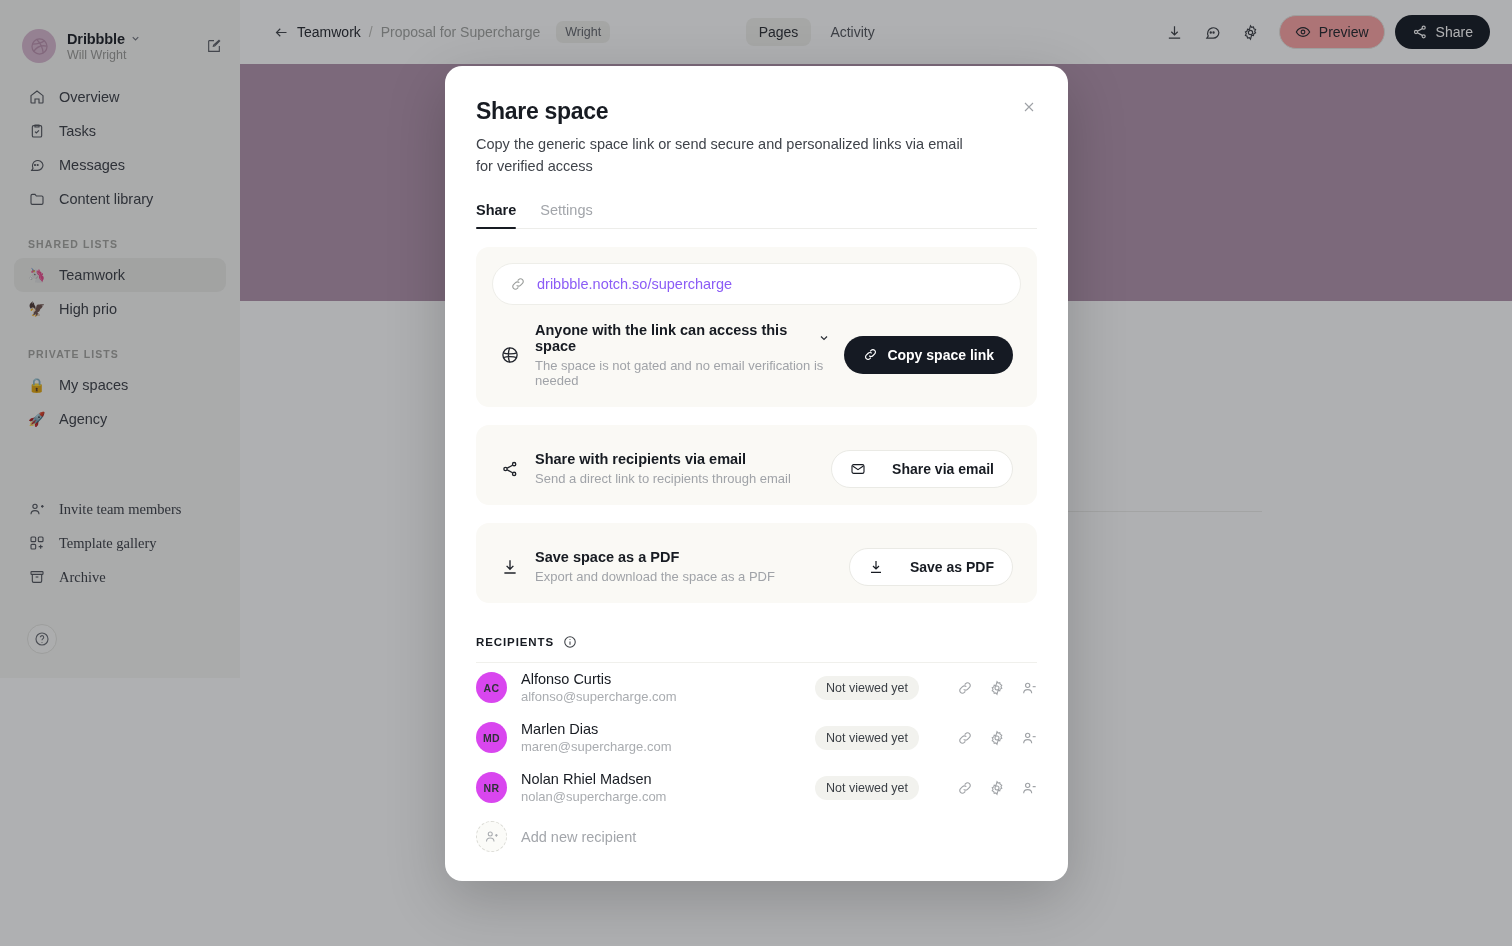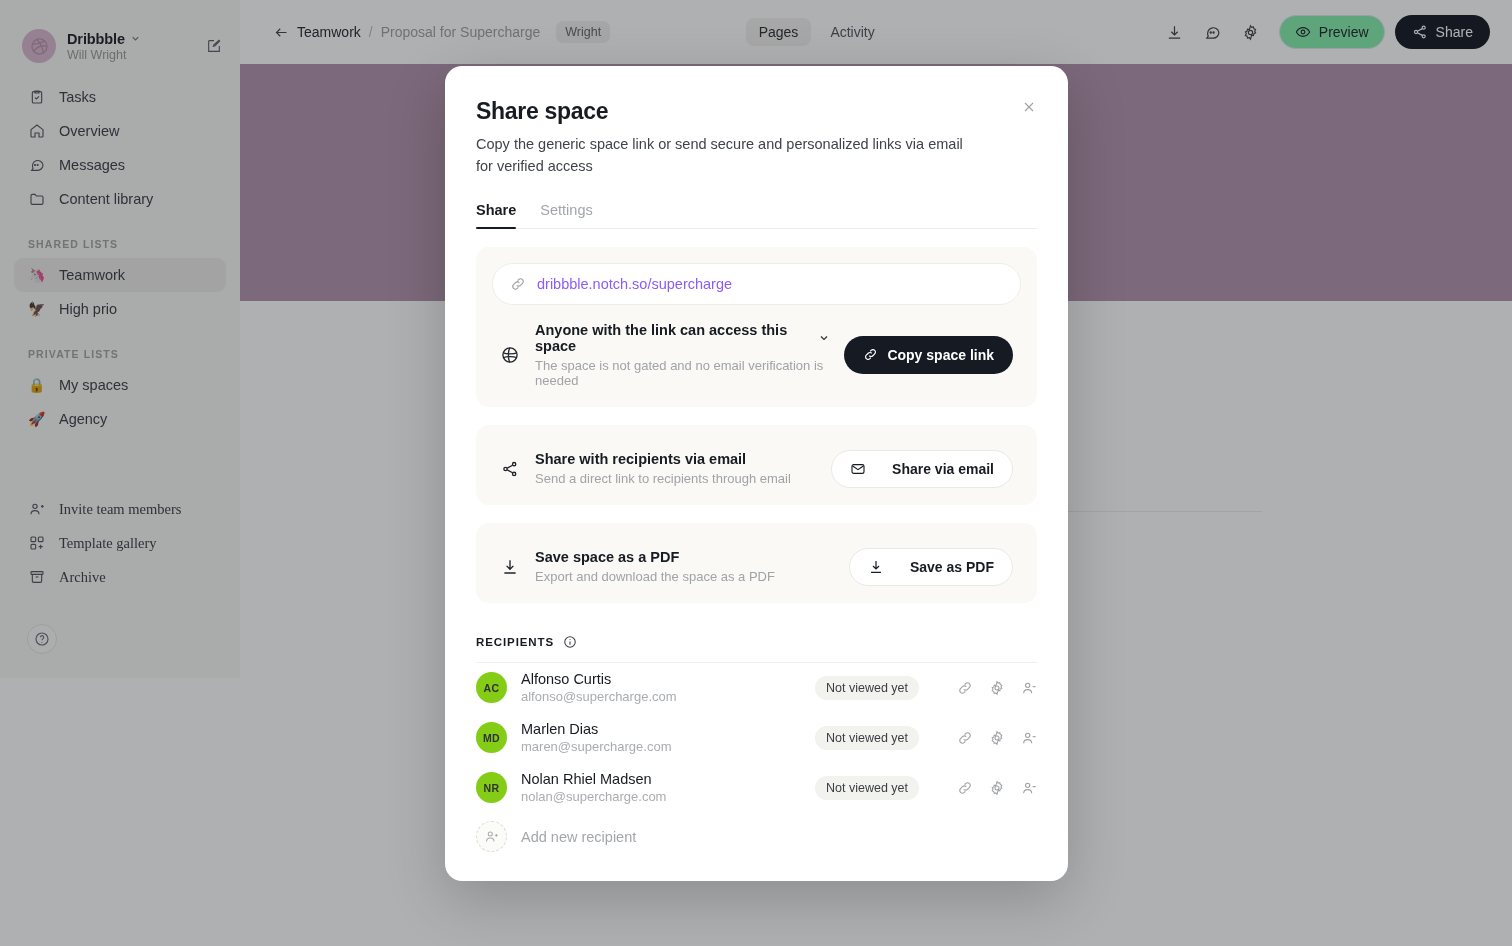--- a/index.html
+++ b/index.html
@@ -84,21 +84,21 @@
     font-size: 12.5px; padding: 4px 9px; border-radius: 7px; margin-left: 8px;
   }
   .center-tabs { margin: 0 auto; display: flex; align-items: center; gap: 6px; }
   .center-tab { font-size: 14px; color: #54575d; padding: 6px 13px; border-radius: 8px; }
   .center-tab.active { background: #f1f1ed; color: #2c2f35; }
   .top-right { display: flex; align-items: center; gap: 6px; margin-left: auto; }
   .icon-btn { width: 32px; height: 32px; display: flex; align-items: center; justify-content: center; color: #3d4046; border-radius: 8px; }
   .btn-preview {
     display: flex; align-items: flex-end; gap: 8px;
     border: 1px solid #e6e6e1; border-radius: 20px;
-    padding: 8px 15px; font-size: 14px; color: #24272d; background: #86efac;
+    padding: 8px 15px; font-size: 14px; color: #24272d; background: #fca5a5;
     margin-left: 6px;
   }
   .btn-share {
     display: flex; align-items: center; gap: 8px;
     background: #151a23; color: #fff; border-radius: 20px;
     padding: 9px 17px; font-size: 14px; font-weight: 500;
     margin-left: 4px;
   }
   .hero { height: 237px; background: #b294ac; }
   .canvas { flex: 1; background: #ffffff; position: relative; }
@@ -177,21 +177,21 @@
   }
   .recip-label { font-size: 11.5px; font-weight: 700; letter-spacing: 0.9px; color: #171b22; }
   .recip-info { color: #3b3f45; display: flex; }
 
   .recip {
     display: flex; align-items: center; gap: 14px;
     height: 50px;
   }
   .avatar {
     width: 31px; height: 31px; border-radius: 50%;
-    background: #84cc16; color: #2f3238;
+    background: #d946ef; color: #2f3238;
     font-size: 10.5px; font-weight: 700;
     display: flex; align-items: center; justify-content: center;
     flex: 0 0 31px; letter-spacing: .3px;
   }
   .recip-txt { flex: 1; min-width: 0; }
   .recip-name { font-size: 14.5px; color: #171b22; }
   .recip-mail { font-size: 13px; color: #a9acb0; margin-top: 2px; }
   .pill {
     background: #f2f2ee; color: #3a3e44;
     font-size: 12.5px; padding: 5px 11px; border-radius: 13px; white-space: nowrap;
@@ -237,34 +237,34 @@
           <path d="M4 4h8M4 4v16h16v-8"></path>
             <path d="M19.5 3.5l1 1L13 12l-2 .5.5-2z"></path>
         </svg>
       </span>
     </div>
 
     <nav class="nav">
       <div class="nav-item">
         <span class="ic">
           <svg width="16" height="16" viewBox="0 0 24 24" fill="none" stroke="currentColor" stroke-width="1.7">
+              <path d="M3 10l9-7 9 7v10a1 1 0 01-1 1h-5v-6H9v6H4a1 1 0 01-1-1z"></path>
+            </svg>
+        </span>
+        <span>Overview</span>
+      </div>
+      <div class="nav-item">
+        <span class="ic">
+          <svg width="16" height="16" viewBox="0 0 24 24" fill="none" stroke="currentColor" stroke-width="1.7">
               <rect x="5" y="4" width="14" height="17" rx="2"></rect>
               <path d="M9 3h6v3H9z"></path>
               <path d="M9 13l2 2 4-4"></path>
             </svg>
         </span>
         <span>Tasks</span>
-      </div>
-      <div class="nav-item">
-        <span class="ic">
-          <svg width="16" height="16" viewBox="0 0 24 24" fill="none" stroke="currentColor" stroke-width="1.7">
-              <path d="M3 10l9-7 9 7v10a1 1 0 01-1 1h-5v-6H9v6H4a1 1 0 01-1-1z"></path>
-            </svg>
-        </span>
-        <span>Overview</span>
       </div>
       <div class="nav-item">
         <span class="ic">
           <svg width="16" height="16" viewBox="0 0 24 24" fill="none" stroke="currentColor" stroke-width="1.7">
               <path d="M21 12a8 8 0 01-8 8H4l2-3a8 8 0 1115-5z"></path>
               <circle cx="9" cy="12" r=".8" fill="currentColor"></circle>
               <circle cx="13" cy="12" r=".8" fill="currentColor"></circle>
             </svg>
         </span>
         <span>Messages</span>

